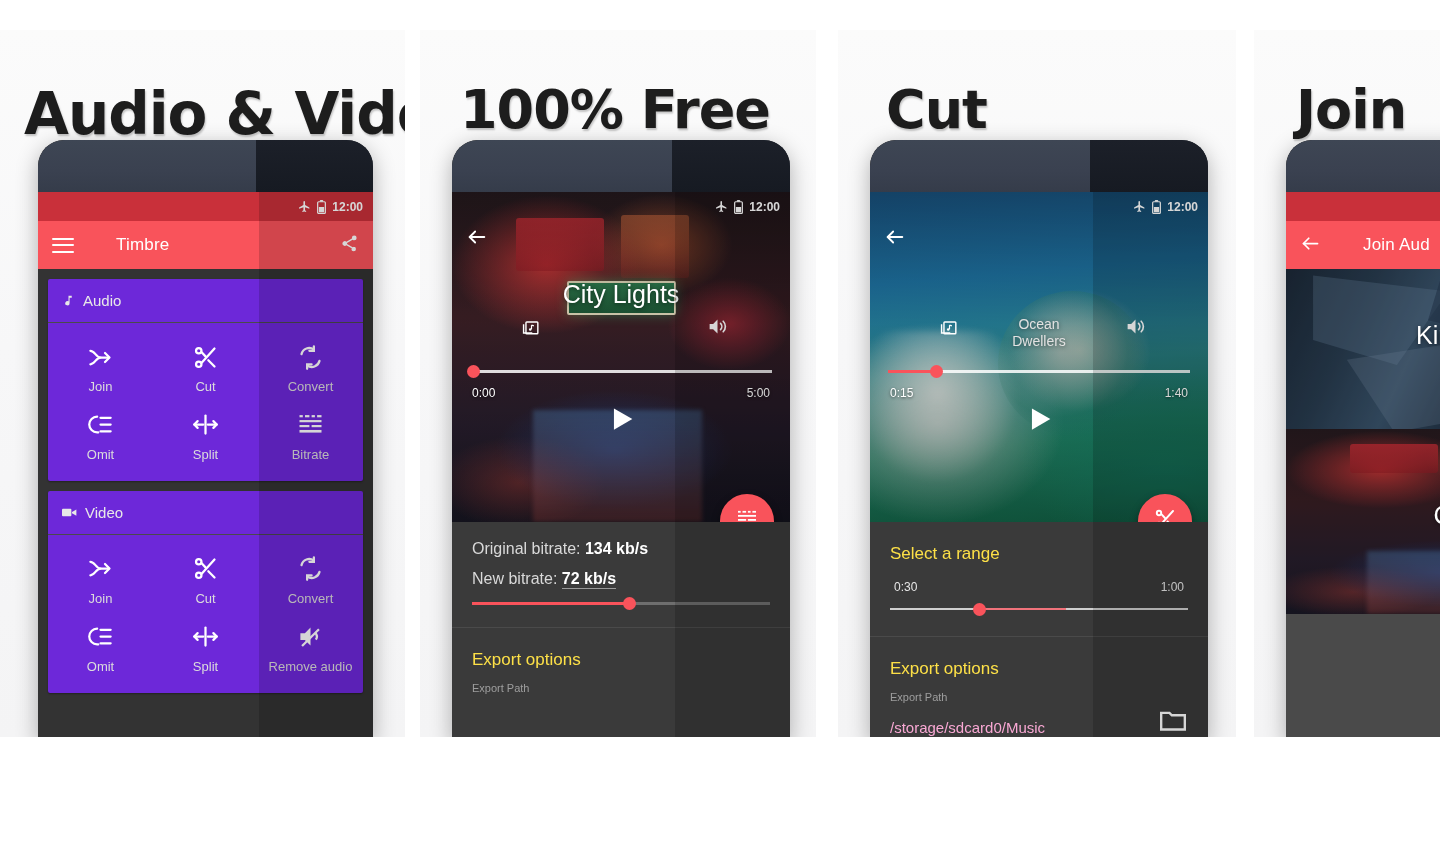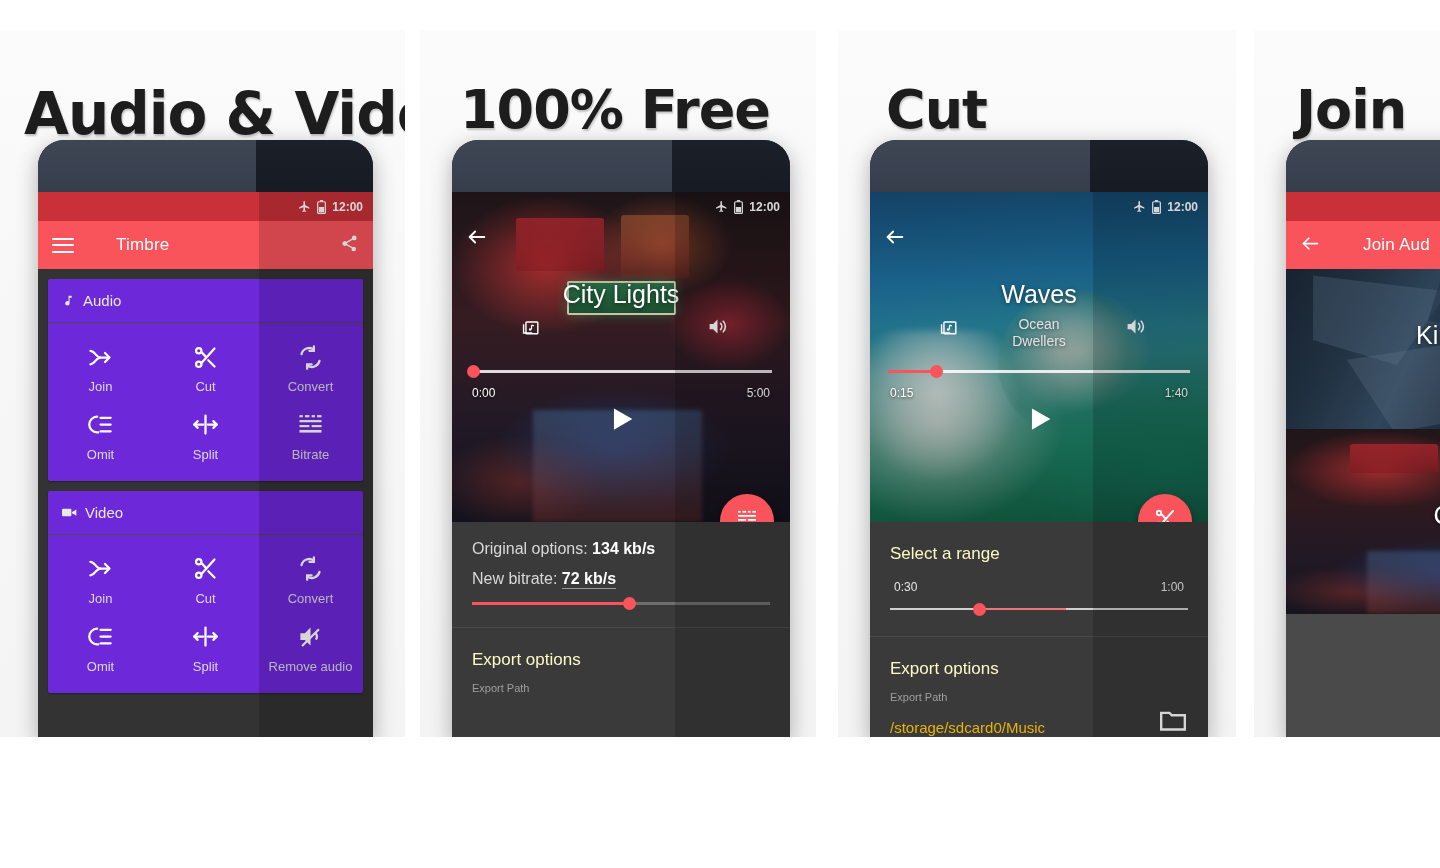--- a/index.html
+++ b/index.html
@@ -147,23 +147,23 @@
   }
 
   .panel{position:relative;background:#3a3a3a;padding:18px 20px 0 20px;}
   .panel-row{font-size:16px;color:#d9d9d9;margin-bottom:12px;}
   .panel-row b{color:#ffffff;font-weight:bold;}
   .panel-row .ul{border-bottom:1px solid #9a9a9a;padding-bottom:1px;}
   .slider{position:relative;margin:14px 0 22px 0;height:3px;background:#6e6e6e;}
   .slider .fill{position:absolute;left:0;top:0;height:100%;background:#f9535b;}
   .slider .knob{position:absolute;top:50%;width:13px;height:13px;margin-top:-6.5px;margin-left:-6.5px;border-radius:50%;background:#f9535b;}
   .divider{height:1px;background:#4a4a4a;margin:0 -20px;}
-  .sect-title{font-size:17px;color:#fef9c3;padding:22px 0 12px 0;}
+  .sect-title{font-size:17px;color:#fde047;padding:22px 0 12px 0;}
   .small-lbl{font-size:11px;color:#9e9e9e;}
-  .path-row{display:flex;align-items:flex-end;justify-content:space-between;font-size:15px;color:#eab308;margin-top:4px;}
+  .path-row{display:flex;align-items:flex-end;justify-content:space-between;font-size:15px;color:#f9a8d4;margin-top:4px;}
 
   .rng-times{display:flex;justify-content:space-between;font-size:12px;color:#e6e6e6;padding:0 4px;margin-top:4px;}
   .rng{position:relative;height:2px;background:#cfcfcf;margin:14px 0 26px 0;}
   .rng .fill{position:absolute;top:0;height:100%;background:#f0737b;}
 
   
   .list-item{position:relative;height:160px;overflow:hidden;}
   .list-item .art{position:absolute;inset:0;}
   .list-item .scrim{position:absolute;inset:0;background:rgba(0,0,0,.22);}
   .li-title{position:absolute;left:0;right:0;top:52px;text-align:center;font-size:25px;color:#fff;text-shadow:0 1px 4px rgba(0,0,0,.5);}
@@ -529,21 +529,21 @@
                   <rect x="2" y="10" width="9" height="2"></rect>
                   <rect x="13" y="10" width="9" height="2"></rect>
                   <rect x="2" y="14.5" width="20" height="2.4"></rect>
                 </svg>
             </span>
           </div>
         </div>
 
         <div class="panel">
           <div class="panel-row">
-            <span>Original options:</span>
+            <span>Original bitrate:</span>
             <b>134 kb/s</b>
           </div>
           <div class="panel-row">
             <span>New bitrate:</span>
             <b class="ul">72 kb/s</b>
           </div>
           <div class="slider">
             <div class="fill" style="width:53%"></div>
             <div class="knob" style="left:53%"></div>
           </div>
@@ -589,21 +589,20 @@
             <span>12:00</span>
           </div>
 
           <div class="back">
             <svg width="22" height="22" viewBox="0 0 24 24" fill="none" stroke="#fff" stroke-width="2" stroke-linecap="round" stroke-linejoin="round">
                 <path d="M20 12H4"></path>
                 <path d="M10 6l-6 6 6 6"></path>
               </svg>
           </div>
 
-          <div class="track-title">Waves</div>
           <div class="track-sub" style="white-space:pre-line">Ocean
 Dwellers</div>
 
           <div class="queue-ico">
             <svg width="19" height="19" viewBox="0 0 24 24" fill="none" stroke="#fff" stroke-width="1.8">
                 <rect x="5" y="5" width="15" height="15" rx="1"></rect>
                 <path d="M2 8v11h11"></path>
                 <path d="M12 9v5.2" stroke-width="1.5"></path>
                 <circle cx="10.4" cy="14.6" r="1.6" fill="#fff" stroke="none"></circle>
                 <path d="M12 9l3 1" stroke-width="1.5"></path>

